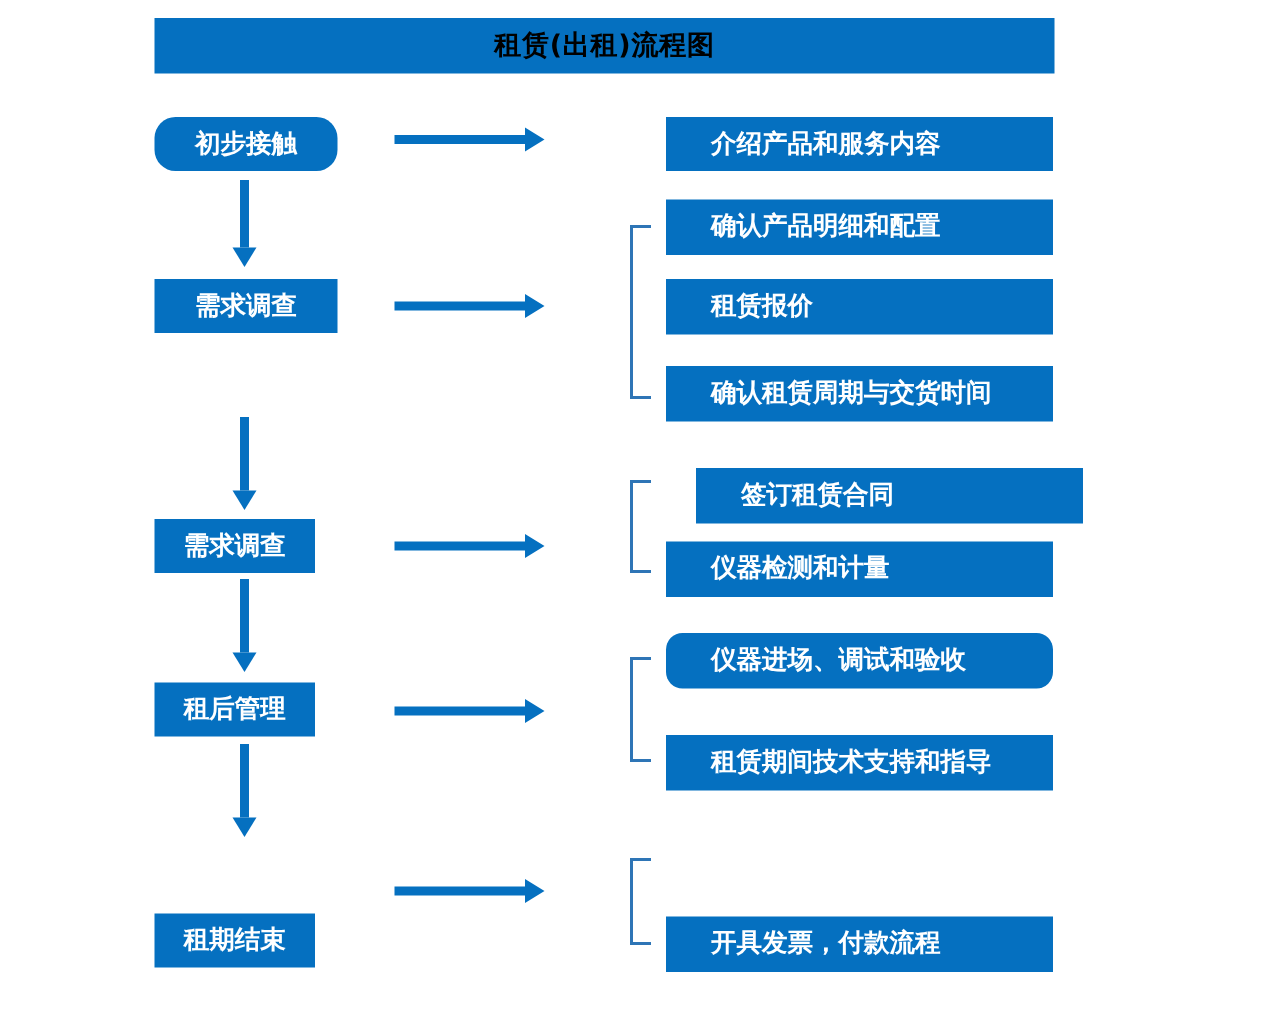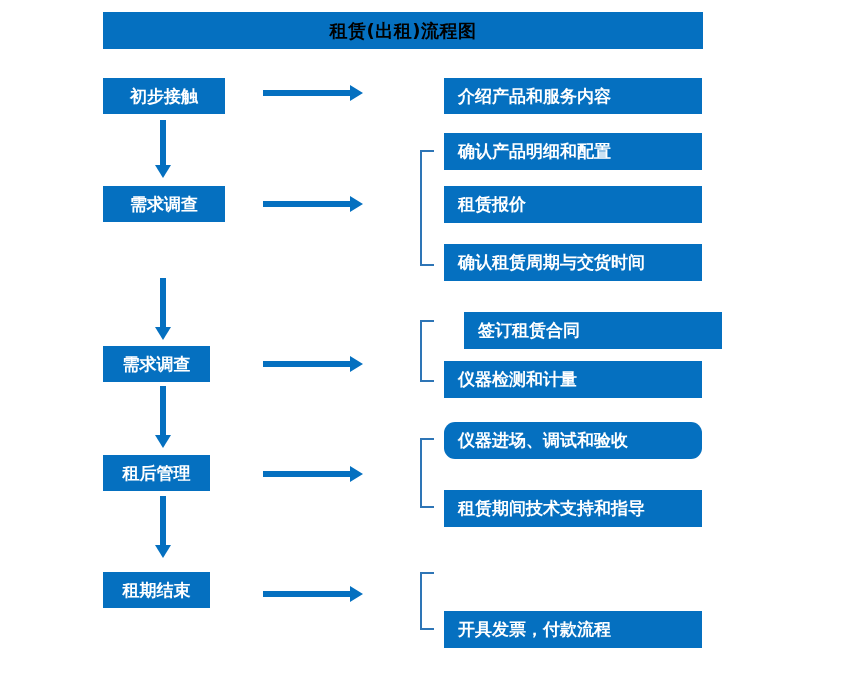--- a/index.html
+++ b/index.html
@@ -66,20 +66,21 @@
     font-size: 17px;
   }
 
   
   .detail-box {
     justify-content: flex-start;
     padding-left: 14px;
   }
   .detail-box .box-text {
     font-size: 17px;
+    margin-left: 16px;
   }
 
   
   .arrow-right {
     position: absolute;
     height: 16px;
   }
   .arrow-right .shaft {
     position: absolute;
     left: 0;
@@ -130,21 +131,21 @@
 </style>
 </head>
 <body>
 
 <div id="canvas">
 
   <div class="title-bar">
     <span class="title-text">租赁(出租)流程图</span>
   </div>
 
-  <div class="box stage-box" style="left:103px; top:78px; width:122px; height:36px;">
+  <div class="box stage-box" style="left:103px; top:78px; width:122px; height:36px;border-radius:14px;">
     <span class="box-text">初步接触</span>
   </div>
 
   <div class="arrow-right" style="left:263px; top:85px; width:100px;">
     <div class="shaft" style="width:87px;"></div>
     <div class="head" style="left:87px;"></div>
   </div>
 
   <div class="arrow-down" style="left:155px; top:120px; height:58px;">
     <div class="shaft" style="height:45px;"></div>
@@ -186,21 +187,21 @@
   <div class="arrow-right" style="left:263px; top:466px; width:100px;">
     <div class="shaft" style="width:87px;"></div>
     <div class="head" style="left:87px;"></div>
   </div>
 
   <div class="arrow-down" style="left:155px; top:496px; height:62px;">
     <div class="shaft" style="height:49px;"></div>
     <div class="head" style="top:49px;"></div>
   </div>
 
-  <div class="box stage-box" style="left:103px; top:572px; width:107px; height:36px;align-items:center;">
+  <div class="box stage-box" style="left:103px; top:609px; width:107px; height:36px;align-items:center;">
     <span class="box-text">租期结束</span>
   </div>
 
   <div class="arrow-right" style="left:263px; top:586px; width:100px;">
     <div class="shaft" style="width:87px;"></div>
     <div class="head" style="left:87px;"></div>
   </div>
 
   <div class="box detail-box" style="left:444px; top:78px; width:258px; height:36px;">
     <span class="box-text">介绍产品和服务内容</span>

